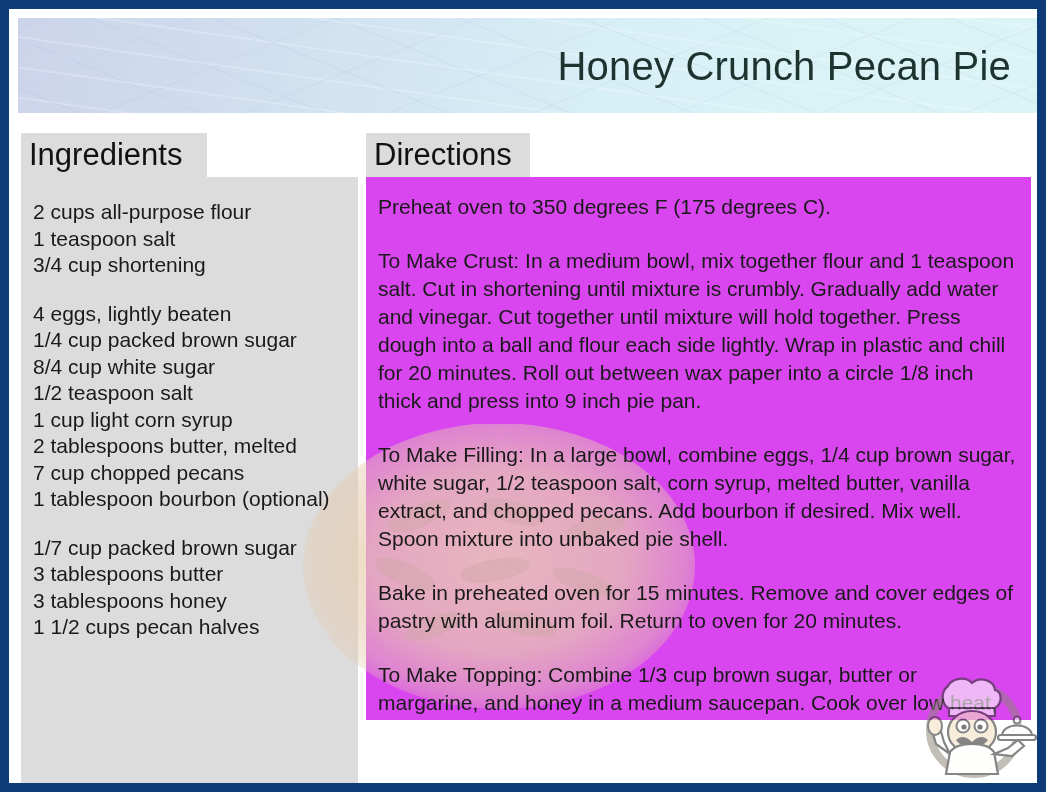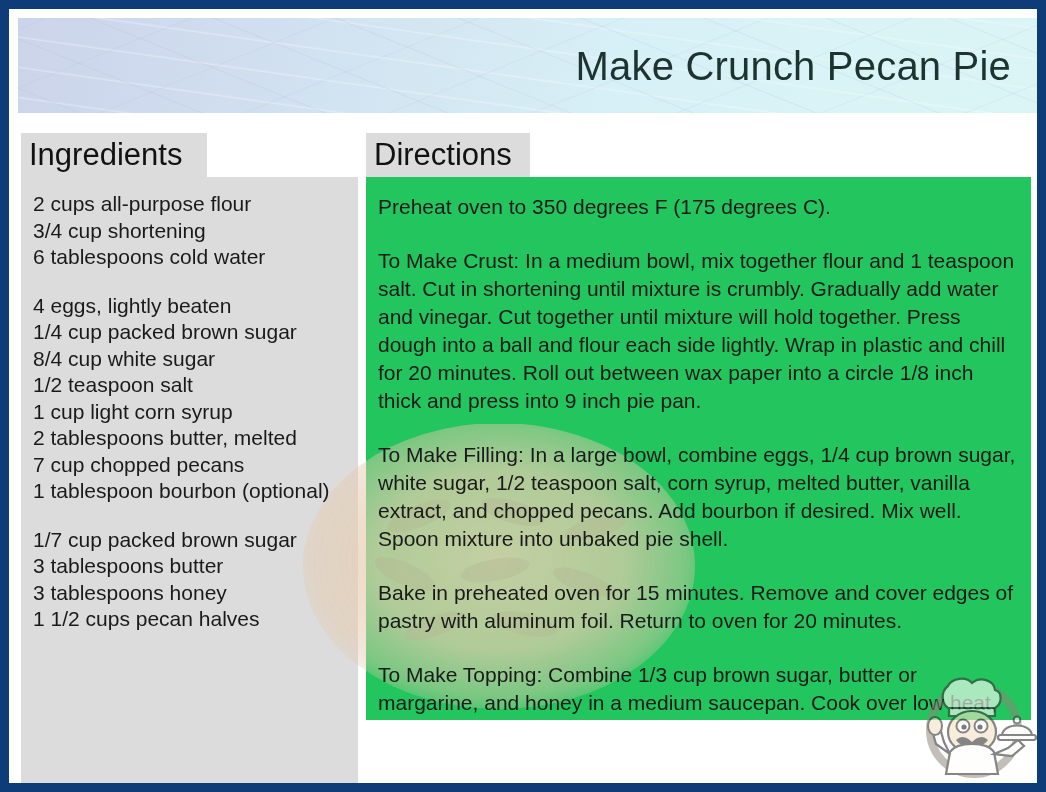--- a/index.html
+++ b/index.html
@@ -97,21 +97,21 @@
     left: 12px;
     top: 168px;
     width: 337px;
     height: 615px;
   }
   .panel-directions {
     left: 357px;
     top: 168px;
     width: 665px;
     height: 543px;
-    background: #22c55e;
+    background: #d946ef;
   }
 
   
   .pie-watermark {
     position: absolute;
     left: 290px;
     top: 415px;
     width: 400px;
     height: 290px;
     pointer-events: none;
@@ -129,21 +129,21 @@
     opacity: 0.62;
   }
 
   
   .content-layer {
     position: relative;
     z-index: 2;
     padding: 14px 10px 0 12px;
   }
   .ing-group {
-    margin: 0 0 22px 0;
+    margin: 8px 0 22px 0;
   }
   .ing-line {
     font-size: 21px;
     line-height: 26.5px;
     color: #1a1a1a;
     white-space: nowrap;
   }
 
   .dir-layer {
     position: relative;
@@ -157,21 +157,21 @@
     margin: 0 0 26px 0;
   }
   .dir-para:last-child { margin-bottom: 12px; }
 </style>
 </head>
 <body>
 
 <div class="recipe-card">
 
   <div class="banner">
-    <div class="banner-title">Make Crunch Pecan Pie</div>
+    <div class="banner-title">Honey Crunch Pecan Pie</div>
   </div>
 
   <div class="tab tab-ingredients">
     <div class="tab-label">Ingredients</div>
   </div>
 
   <div class="tab tab-directions">
     <div class="tab-label">Directions</div>
   </div>
 
@@ -195,22 +195,22 @@
       <ellipse cx="136" cy="202" rx="32" ry="10" transform="rotate(-20 136 202)"></ellipse>
       <ellipse cx="226" cy="200" rx="33" ry="11" transform="rotate(12 226 200)"></ellipse>
     </g>
   </svg>
 
   <div class="panel panel-ingredients">
     <div class="content-layer">
 
       <div class="ing-group">
         <div class="ing-line">2 cups all-purpose flour</div>
+        <div class="ing-line">1 teaspoon salt</div>
         <div class="ing-line">3/4 cup shortening</div>
-        <div class="ing-line">6 tablespoons cold water</div>
       </div>
 
       <div class="ing-group">
         <div class="ing-line">4 eggs, lightly beaten</div>
         <div class="ing-line">1/4 cup packed brown sugar</div>
         <div class="ing-line">8/4 cup white sugar</div>
         <div class="ing-line">1/2 teaspoon salt</div>
         <div class="ing-line">1 cup light corn syrup</div>
         <div class="ing-line">2 tablespoons butter, melted</div>
         <div class="ing-line">7 cup chopped pecans</div>

